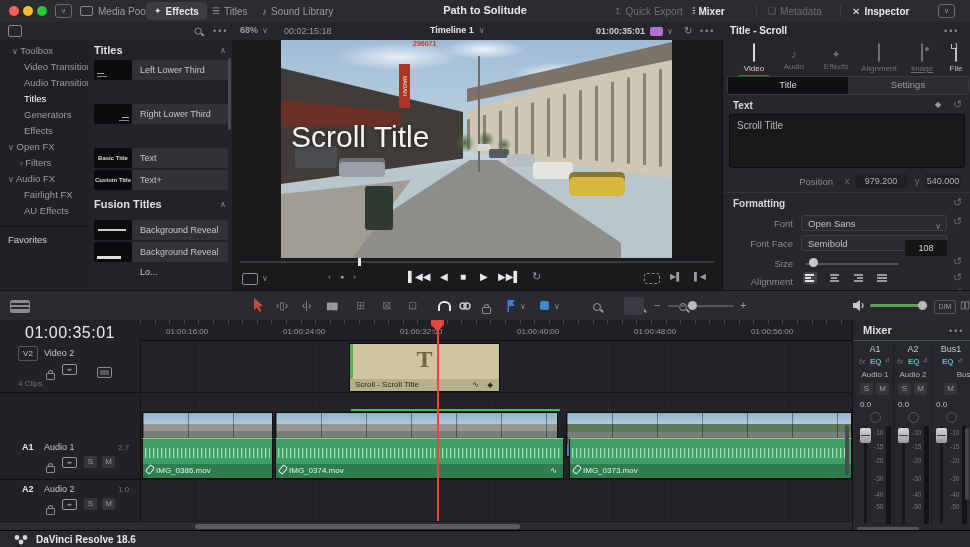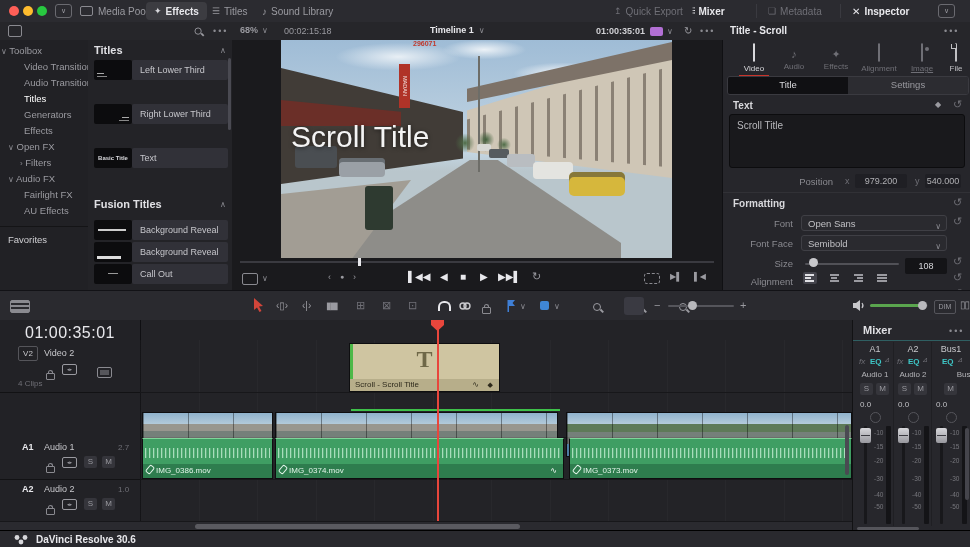--- a/index.html
+++ b/index.html
@@ -84,20 +84,21 @@
     </div>
     <div class="ab row" style="left:212px;top:2px;height:18px;">
       <span class="dim" style="font-size:9px;margin-right:4px;">☰</span>
       <span class="t10 dim">Titles</span>
     </div>
     <div class="ab row" style="left:262px;top:2px;height:18px;">
       <span class="dim" style="font-size:10px;margin-right:4px;">♪</span>
       <span class="t10 dim">Sound Library</span>
     </div>
 
+    <div class="ab t11 wt bold" style="left:0;right:0;top:4px;text-align:center;">Path to Solitude</div>
 
     <div class="ab row" style="left:614px;top:2px;height:18px;">
       <span class="dimmer" style="font-size:9px;margin-right:4px;">↥</span>
       <span class="t10 dimmer">Quick Export</span>
     </div>
     <div class="ab row" style="left:692px;top:2px;height:18px;">
       <span class="wt" style="font-size:9px;margin-right:4px;letter-spacing:-1px;">⫶⫶</span>
       <span class="t10 wt bold">Mixer</span>
     </div>
     <div class="ab vdiv" style="left:756px;top:4px;height:14px;"></div>
@@ -131,21 +132,21 @@
     <span class="ab" style="left:650px;top:5px;width:13px;height:9px;background:#b26fd4;border-radius:2px;"></span>
     <span class="ab chev" style="left:667px;top:5px;">∨</span>
     <span class="ab dim" style="left:684px;top:3px;font-size:10px;">↻</span>
     <span class="ab dots" style="left:700px;top:4px;">•••</span>
 
     <span class="ab t10 bold wt" style="left:730px;top:3px;">Title - Scroll</span>
     <span class="ab dots" style="left:944px;top:4px;">•••</span>
   </div>
 
   <div class="ab" style="left:0;top:40px;width:88px;height:250px;background:#212125;border-right:1px solid #151518;">
-    <div class="sideitem" style="left:1px;top:5px;"><span class="chev">∨</span> <span>Toolbox</span></div>
+    <div class="sideitem" style="left:12px;top:5px;"><span class="chev">∨</span> <span>Toolbox</span></div>
     <div class="sideitem" style="left:24px;top:21px;"><span>Video Transitions</span></div>
     <div class="sideitem" style="left:24px;top:37px;"><span>Audio Transitions</span></div>
     <div class="sideitem wt" style="left:24px;top:53px;color:#fff;"><span>Titles</span></div>
     <div class="sideitem" style="left:24px;top:69px;"><span>Generators</span></div>
     <div class="sideitem" style="left:24px;top:85px;"><span>Effects</span></div>
     <div class="sideitem" style="left:8px;top:101px;"><span class="chev">∨</span> <span>Open FX</span></div>
     <div class="sideitem" style="left:20px;top:117px;"><span class="chev">›</span> <span>Filters</span></div>
     <div class="sideitem" style="left:8px;top:133px;"><span class="chev">∨</span> <span>Audio FX</span></div>
     <div class="sideitem" style="left:24px;top:149px;"><span>Fairlight FX</span></div>
     <div class="sideitem" style="left:24px;top:165px;"><span>AU Effects</span></div>
@@ -168,41 +169,39 @@
       <span class="thumb">
           <i class="ab" style="right:3px;bottom:3px;width:10px;height:1px;background:#888;"></i>
           <i class="ab" style="right:3px;bottom:6px;width:7px;height:1px;background:#aaa;"></i>
         </span>
       <span class="titlelabel">Right Lower Third</span>
     </div>
     <div class="titlerow" style="top:108px;left:2px;">
       <span class="thumb" style="color:#d8d8dc;font-size:6px;text-align:center;line-height:20px;font-weight:bold;">Basic Title</span>
       <span class="titlelabel">Text</span>
     </div>
+    <div class="titlerow" style="top:130px;left:2px;">
+      <span class="thumb" style="color:#d8d8dc;font-size:6px;text-align:center;line-height:20px;font-weight:bold;">Custom Title</span>
+      <span class="titlelabel">Text+</span>
+    </div>
 
     <span class="ab t11 bold" style="left:6px;top:158px;color:#e0e0e4;">Fusion Titles</span>
     <span class="ab chev" style="left:132px;top:160px;">∧</span>
 
     <div class="titlerow" style="top:180px;left:2px;">
       <span class="thumb">
           <i class="ab" style="left:4px;top:9px;width:28px;height:2px;background:#ccc;"></i>
         </span>
       <span class="titlelabel">Background Reveal</span>
     </div>
     <div class="titlerow" style="top:202px;left:2px;">
       <span class="thumb">
           <i class="ab" style="left:3px;bottom:3px;width:24px;height:3px;background:#ddd;"></i>
         </span>
       <span class="titlelabel">Background Reveal Lo...</span>
-    </div>
-    <div class="titlerow" style="top:224px;left:2px;">
-      <span class="thumb">
-          <i class="ab" style="left:14px;top:9px;width:10px;height:1px;background:#999;"></i>
-        </span>
-      <span class="titlelabel">Call Out</span>
     </div>
     <div class="ab" style="left:140px;top:18px;width:3px;height:72px;background:#4a4a52;border-radius:2px;"></div>
   </div>
 
   <div class="ab" style="left:232px;top:40px;width:490px;height:250px;background:#1a1a1d;">
 
     <div class="ab" style="left:49px;top:0;width:391px;height:218px;overflow:hidden;background:linear-gradient(180deg,#9fbcd6 0%,#c3d5e2 52%,#b9c6cc 60%);">
       <div class="ab" style="left:0;top:0;width:100%;height:55%;background:
         radial-gradient(ellipse 70px 16px at 72% 28%, rgba(255,255,255,.9), transparent 70%),
         radial-gradient(ellipse 90px 20px at 30% 14%, rgba(255,255,255,.75), transparent 70%),
@@ -324,21 +323,21 @@
     <span class="insp-label" style="left:8px;top:178px;">Font</span>
     <div class="dropdown" style="left:78px;top:175px;width:146px;"><span>Open Sans</span><span class="chev">∨</span></div>
     <span class="reset" style="left:230px;top:175px;">↺</span>
 
     <span class="insp-label" style="left:8px;top:198px;">Font Face</span>
     <div class="dropdown" style="left:78px;top:195px;width:146px;"><span>Semibold</span><span class="chev">∨</span></div>
 
     <span class="insp-label" style="left:8px;top:218px;">Size</span>
     <div class="ab" style="left:82px;top:223px;width:94px;height:2px;background:#515157;border-radius:1px;"></div>
     <span class="ab" style="left:86px;top:218px;width:9px;height:9px;border-radius:50%;background:#c8c8cc;"></span>
-    <span class="valbox" style="left:182px;top:218px;width:42px;height:16px;line-height:16px;background:#141417;color:#d8d8dc;">108</span>
+    <span class="valbox" style="left:182px;top:200px;width:42px;height:16px;line-height:16px;background:#141417;color:#d8d8dc;">108</span>
     <span class="reset" style="left:230px;top:215px;">↺</span>
 
     <span class="insp-label" style="left:8px;top:236px;">Alignment</span>
     <span class="ab alico on" style="left:80px;top:232px;">
         <i style="width:9px;"></i>
         <i style="width:6px;"></i>
         <i style="width:9px;"></i>
       </span>
     <span class="ab alico" style="left:104px;top:232px;">
         <i style="width:9px;margin:0 auto 1.5px;"></i>
@@ -432,20 +431,30 @@
         <span class="ab t9 bold wt" style="left:22px;top:5px;">A2</span>
         <span class="ab t9" style="left:44px;top:5px;color:#c8c8cc;">Audio 2</span>
         <span class="ab t8 dimmer" style="left:118px;top:6px;">1.0</span>
         <span class="ab lockico" style="left:46px;top:22px;"></span>
         <span class="ab autosel" style="left:62px;top:20px;">◂▸</span>
         <span class="smbox" style="left:84px;top:19px;">S</span>
         <span class="smbox" style="left:102px;top:19px;">M</span>
       </div>
     </div>
 
+    <div class="ab" style="left:140px;top:0;width:712px;height:20px;background:#212125;border-bottom:1px solid #0f0f12;
+         ">
+      <div class="ab" style="left:0;top:0;right:0;height:4px;background:repeating-linear-gradient(90deg,#4a4a50 0 1px,transparent 1px 14.6px);"></div>
+      <span class="ab t8 dim" style="left:26px;top:7px;">01:00:16:00</span>
+      <span class="ab t8 dim" style="left:143px;top:7px;">01:00:24:00</span>
+      <span class="ab t8 dim" style="left:260px;top:7px;">01:00:32:00</span>
+      <span class="ab t8 dim" style="left:377px;top:7px;">01:00:40:00</span>
+      <span class="ab t8 dim" style="left:494px;top:7px;">01:00:48:00</span>
+      <span class="ab t8 dim" style="left:611px;top:7px;">01:00:56:00</span>
+    </div>
 
     <div class="ab" style="left:140px;top:20px;width:712px;height:181px;
       background:repeating-linear-gradient(90deg, rgba(255,255,255,.025) 0 1px, transparent 1px 58.5px);">
       <div class="ab" style="left:0;top:52px;right:0;height:1px;background:#17171a;"></div>
       <div class="ab" style="left:0;top:97px;right:0;height:1px;background:#17171a;"></div>
       <div class="ab" style="left:0;top:139px;right:0;height:1px;background:#17171a;"></div>
 
       <div class="ab" style="left:209px;top:3px;width:151px;height:49px;background:#cfc5a1;border:1px solid #0e0e10;box-sizing:border-box;">
         <div class="ab" style="left:0;top:0;width:3px;height:100%;background:#4db848;"></div>
         <div class="ab" style="left:0;top:2px;width:100%;text-align:center;font-family:'Liberation Serif',serif;font-size:24px;font-weight:bold;color:#6f6848;">T</div>
@@ -563,17 +572,17 @@
     <div class="ab" style="left:4px;top:207px;width:62px;height:3px;background:#55555b;border-radius:2px;"></div>
     <div class="ab" style="left:112px;top:108px;width:4px;height:72px;background:#45454c;border-radius:2px;"></div>
   </div>
 
   <div class="ab" style="left:0;top:530px;width:970px;height:17px;background:#29292e;border-top:1px solid #000;">
     <svg class="ab" style="left:12px;top:3px;" width="18" height="11">
       <circle cx="5" cy="3.5" r="2.4" fill="#d8d8dc"></circle>
         <circle cx="13" cy="3.5" r="2.4" fill="#d8d8dc"></circle>
         <circle cx="9" cy="8" r="2.4" fill="#d8d8dc"></circle>
     </svg>
-    <span class="ab t10 bold wt" style="left:36px;top:3px;">DaVinci Resolve 30.6</span>
+    <span class="ab t10 bold wt" style="left:36px;top:3px;">DaVinci Resolve 18.6</span>
 
   </div>
 
 </div>
 
 </body></html>

